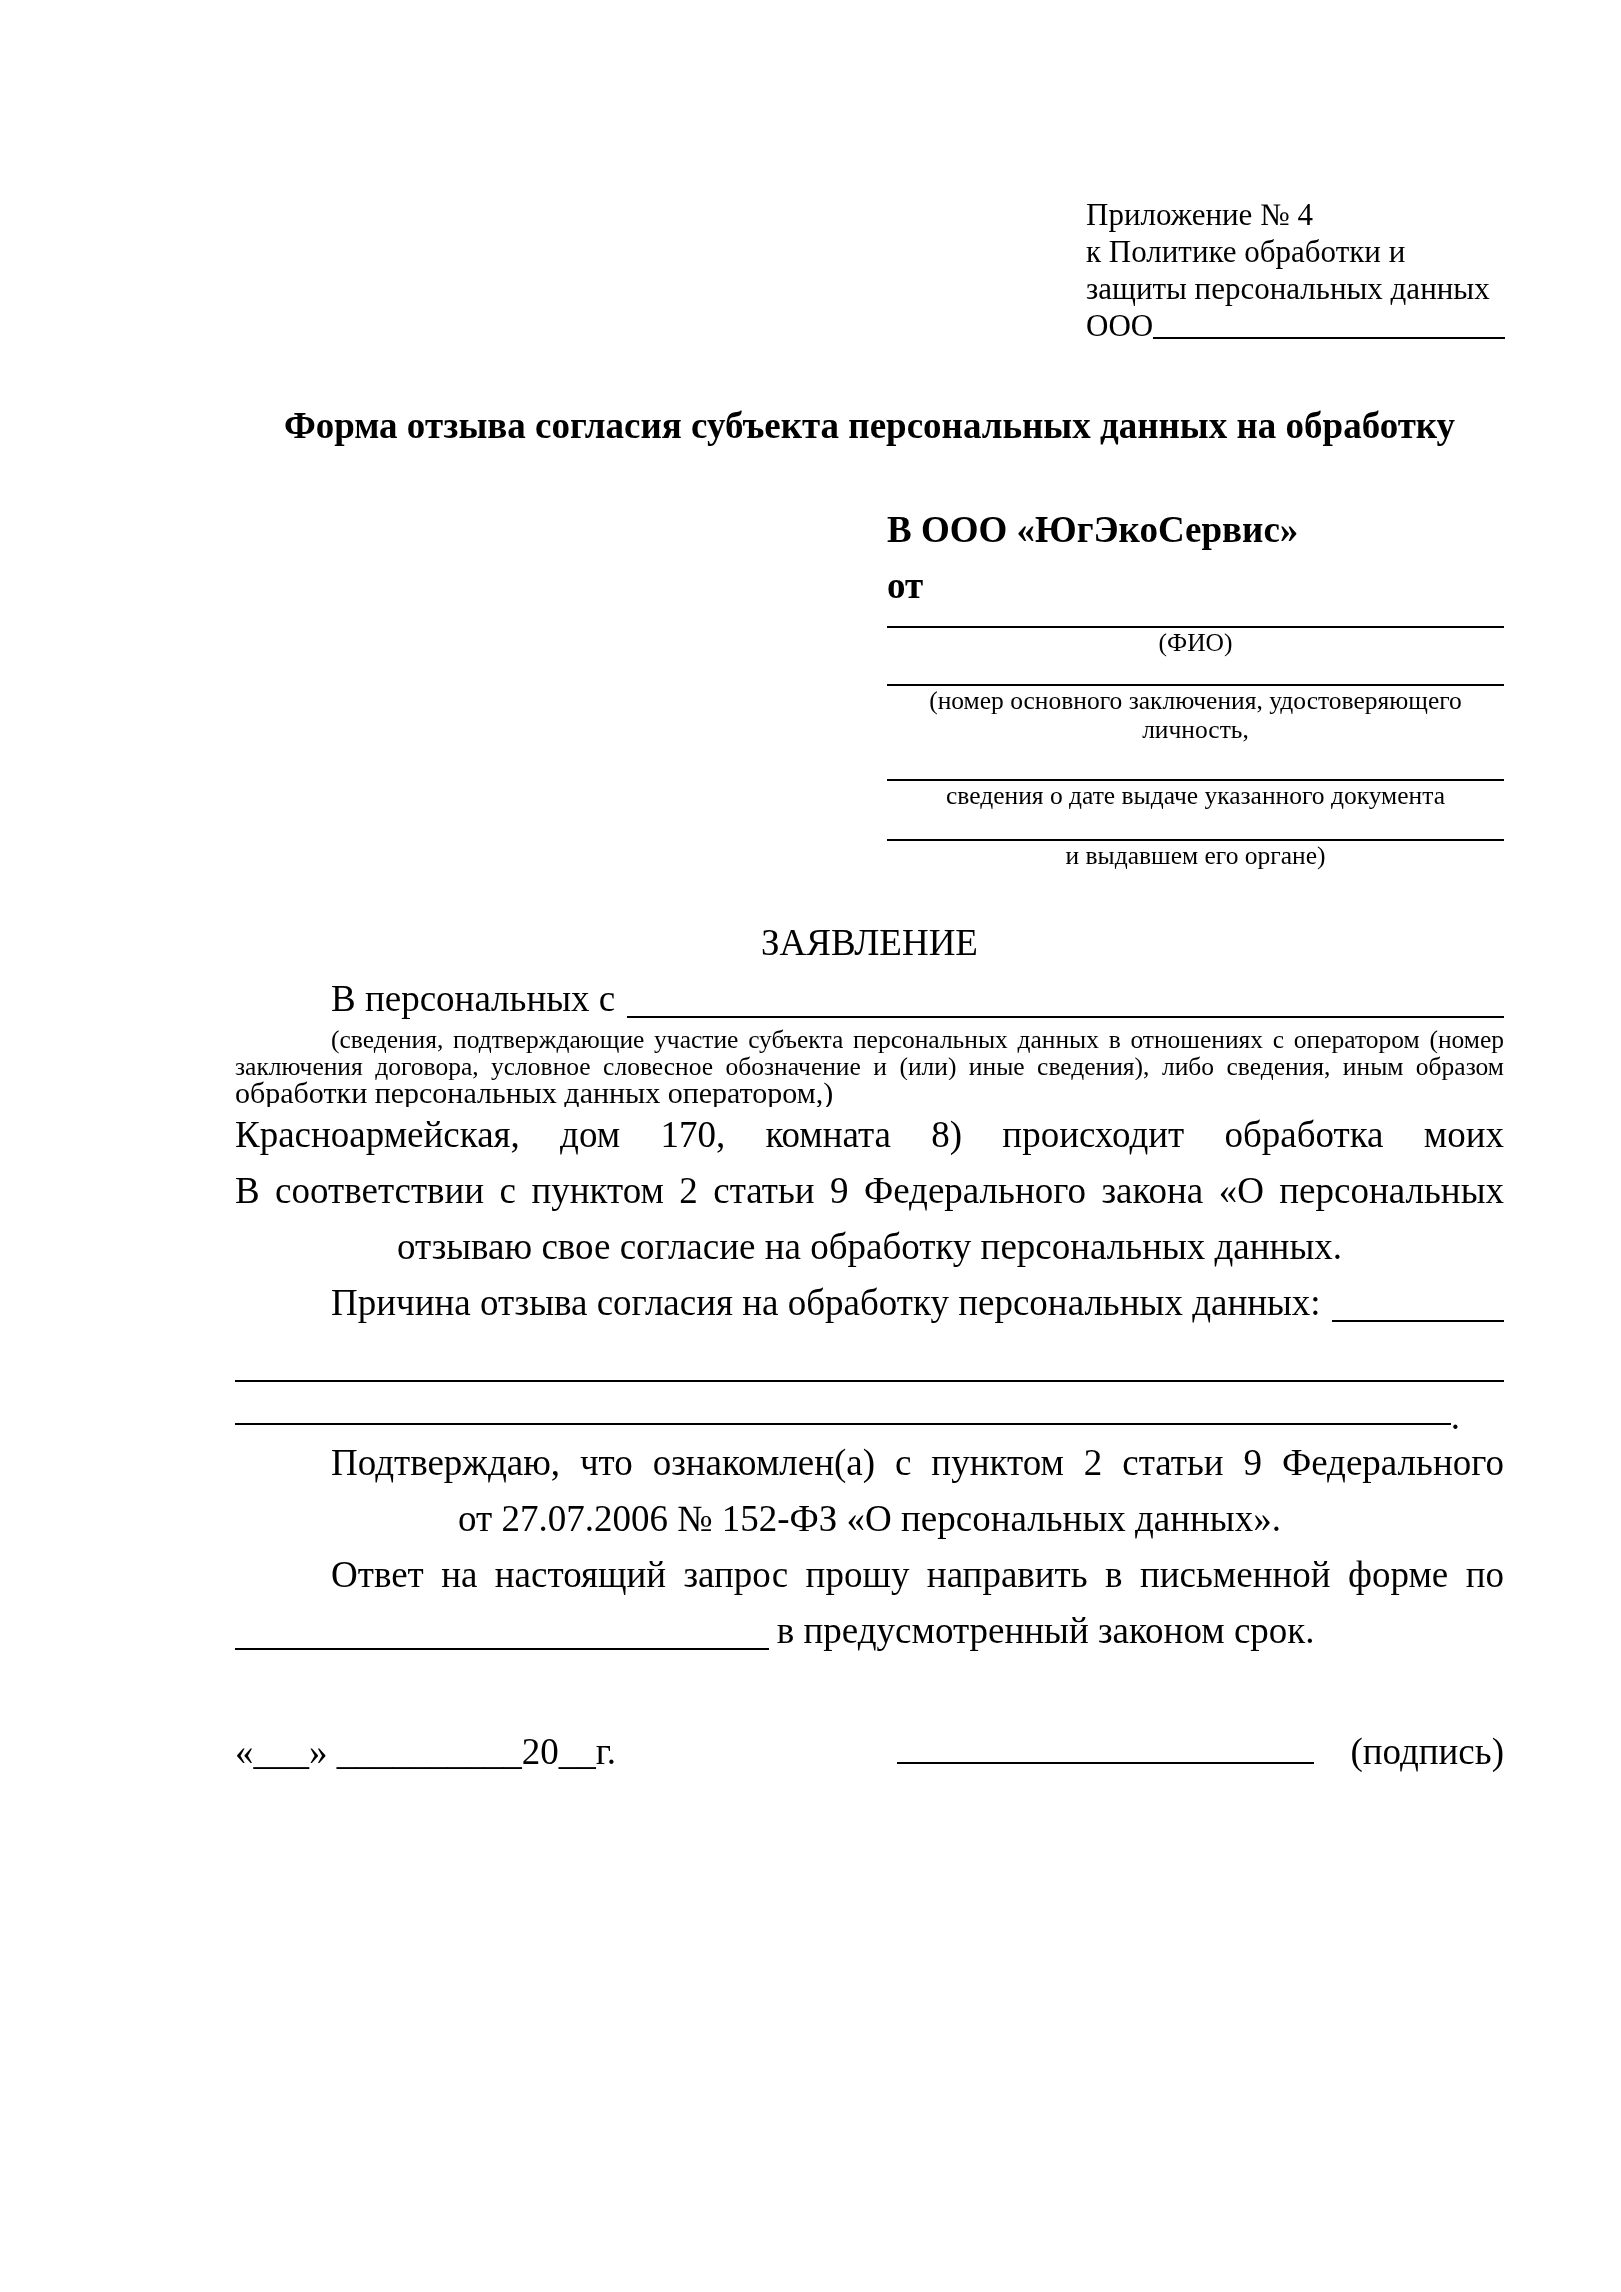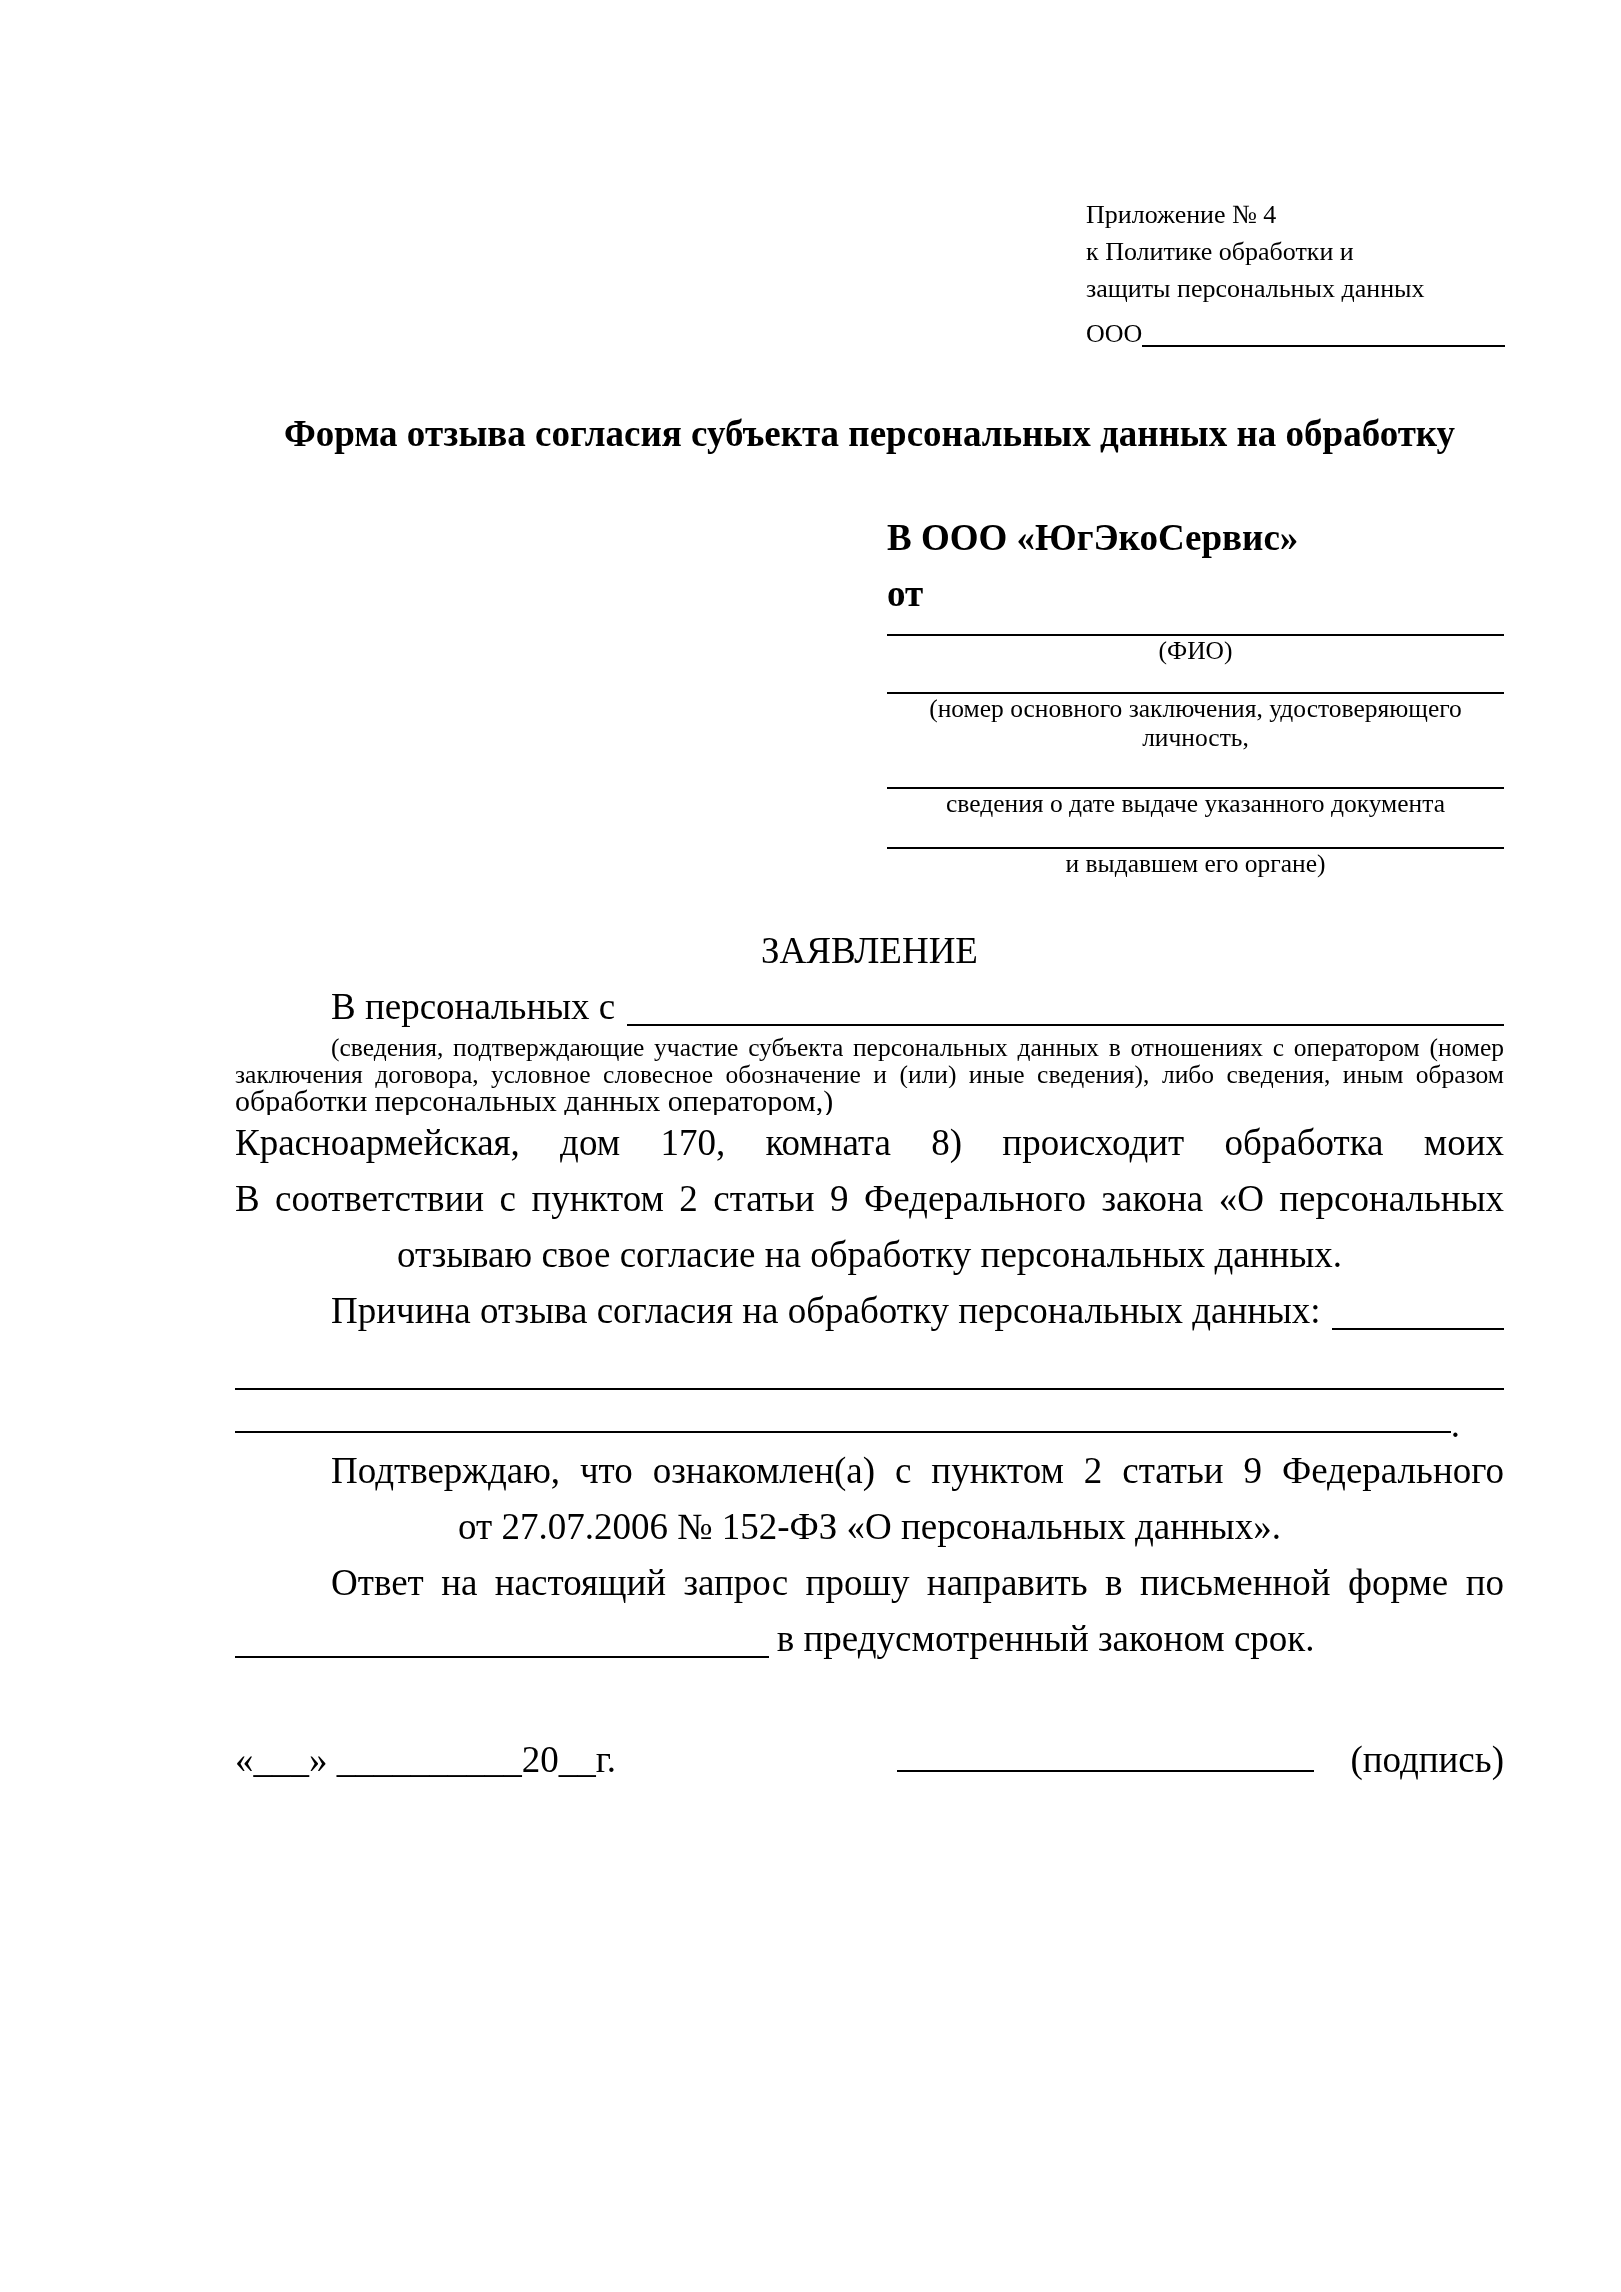--- a/index.html
+++ b/index.html
@@ -29,24 +29,24 @@
          text-align: justify; }
   .jsm::after { content: ""; display: inline-block; width: 100%; }
   .psm { font-size: 30px; line-height: 26.5px; height: 26.5px; overflow: hidden; }
 
   .ind { text-indent: 96px; }
 
   
   .appendix {
     margin-left: 851px;
     width: 419px;
-    font-size: 26px;
+    font-size: 31px;
     line-height: 37px;
   }
-  .ooo-row { display: flex; margin-top: 8px; }
+  .ooo-row { display: flex; }
   .ooo-row .blank {
     flex: 1;
     border-bottom: 2.9px solid #000;
     margin-bottom: 4.9px;
   }
 
   
   .title {
     margin-top: 59px;
     text-align: center;

